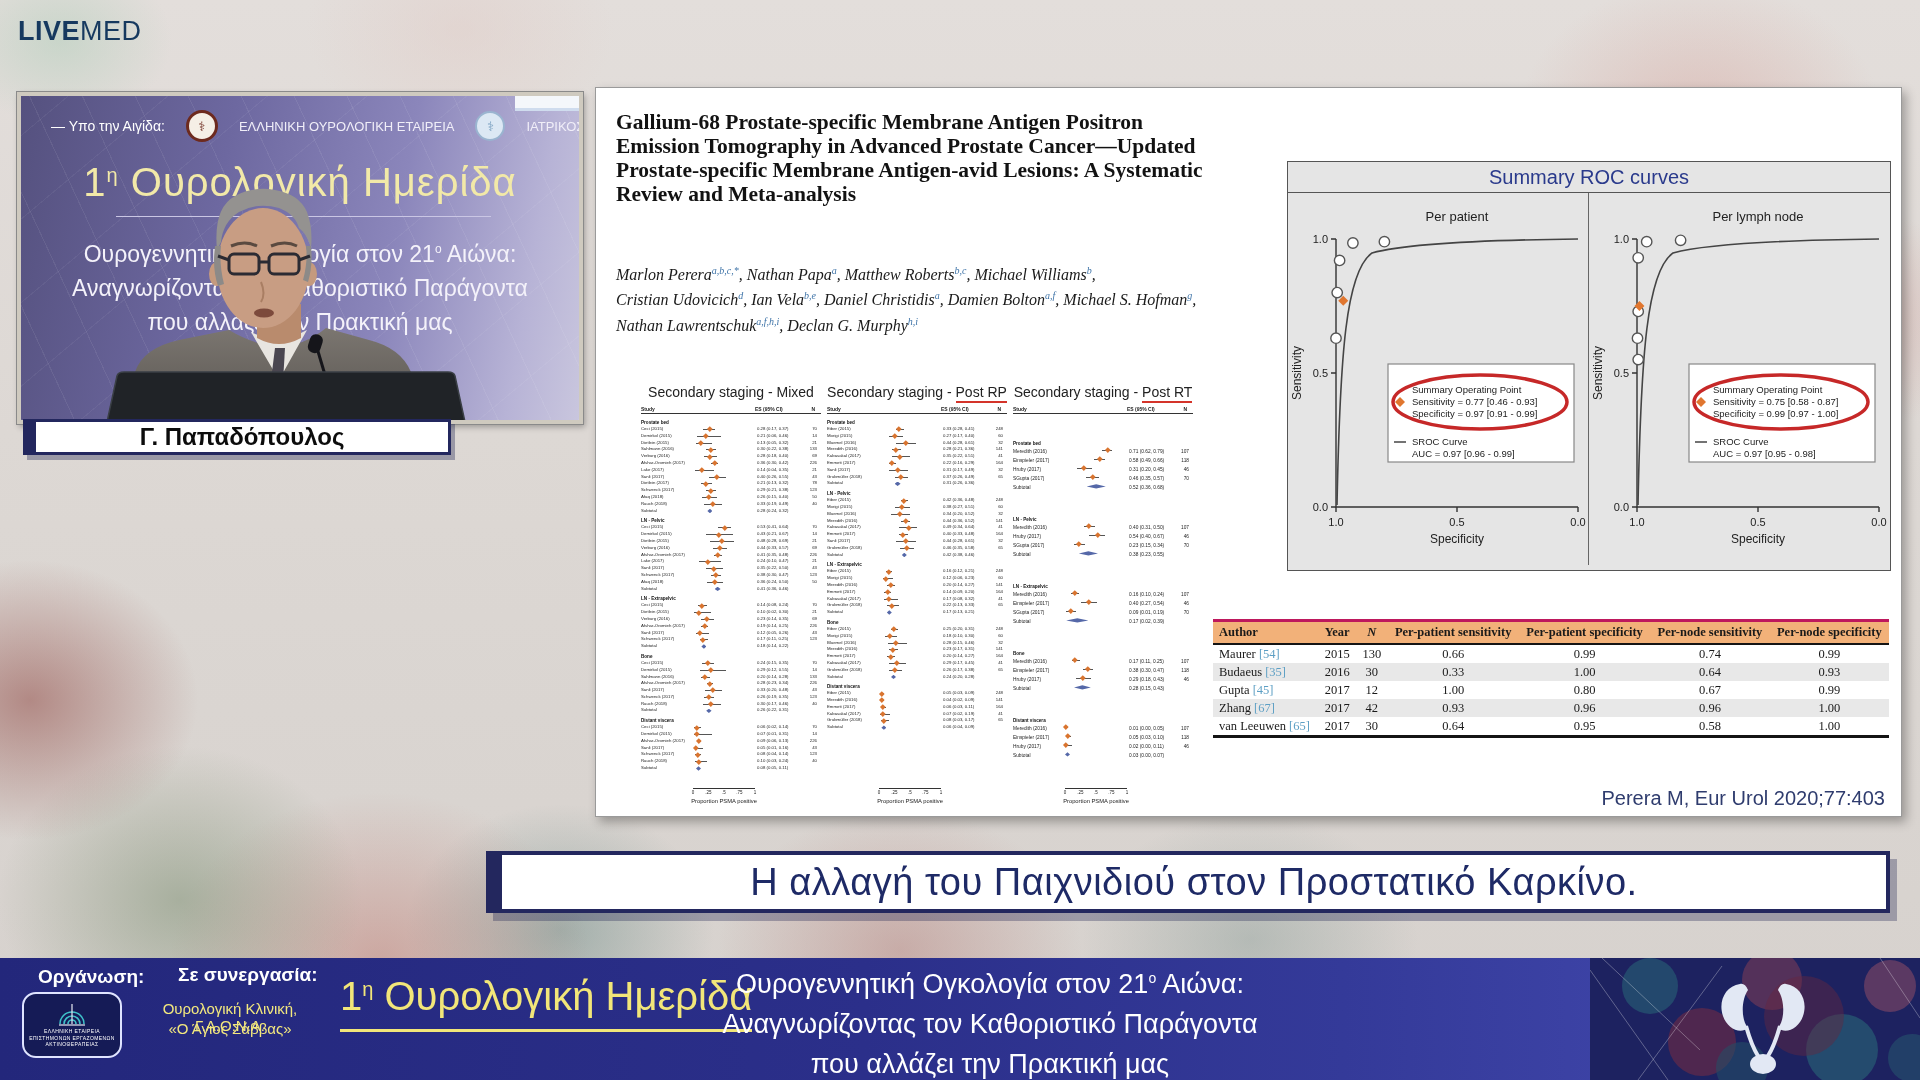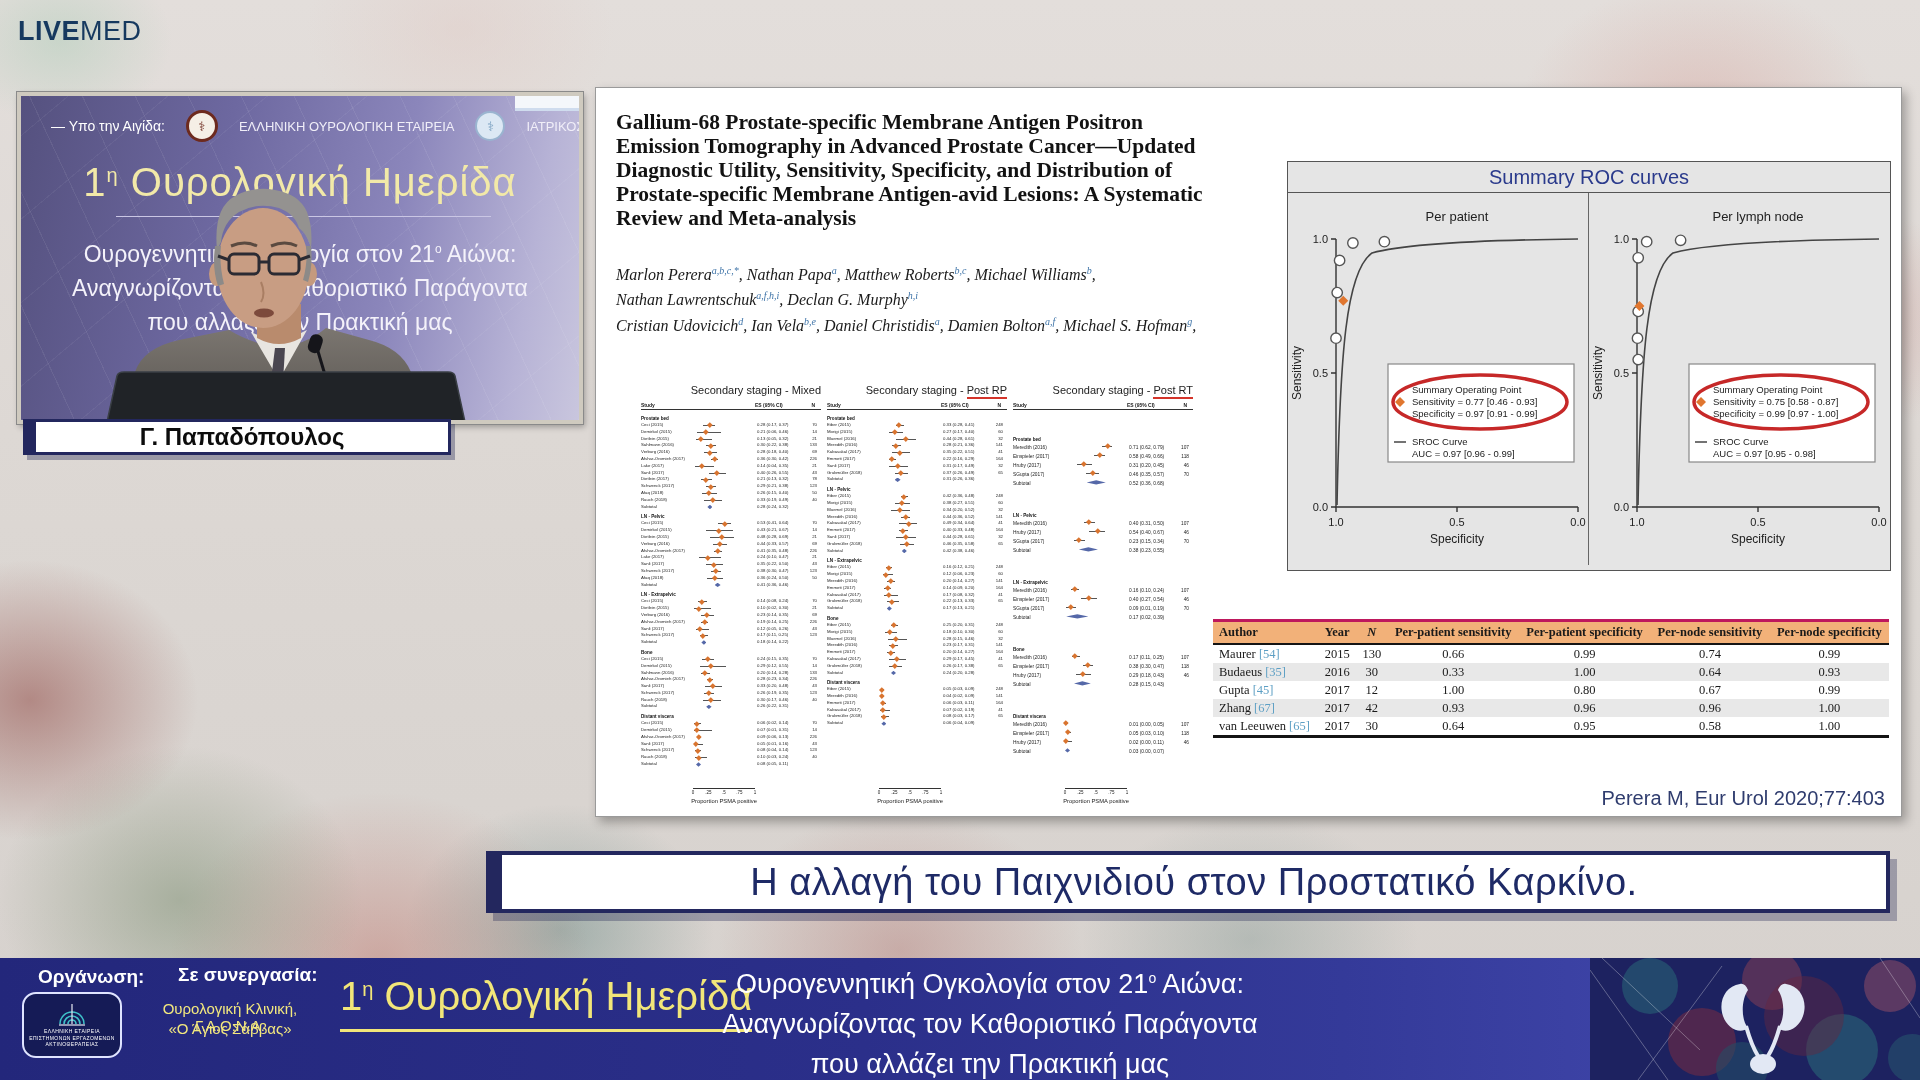--- a/index.html
+++ b/index.html
@@ -54,21 +54,21 @@
     border:1px solid #9a9a9a;box-shadow:4px 5px 10px rgba(0,0,0,.3);}
   .paper-title{position:absolute;left:20px;top:22px;width:710px;}
   .paper-title div{font-family:"Liberation Serif",serif;font-weight:bold;font-size:21.5px;
     line-height:24px;color:#121212;}
   .authors{position:absolute;left:20px;top:172px;width:780px;font-family:"Liberation Serif",serif;
     font-style:italic;font-size:16px;line-height:21px;color:#1a1a1a;}
   .authors sup{color:#3f74a8;font-size:10px;}
   
   .forest{position:absolute;left:45px;top:296px;width:560px;height:420px;display:flex;gap:6px;}
   .forest-col{width:180px;display:flex;flex-direction:column;}
-  .f-title{font-size:11px;text-align:right;color:#222;margin-bottom:6px;white-space:nowrap;}
+  .f-title{font-size:14px;text-align:center;color:#222;margin-bottom:6px;white-space:nowrap;}
   .ful{border-bottom:2.5px solid #d4342a;padding-bottom:1px;}
   .f-heads{display:flex;font-size:5px;font-weight:bold;color:#222;border-bottom:.8px solid #333;
     padding-bottom:1px;margin-bottom:2px;}
   .f-heads span:nth-child(1){width:114px;}
   .f-heads span:nth-child(2){width:46px;}
   .f-heads span:nth-child(3){width:14px;text-align:right;}
   .f-group{font-size:4.6px;font-weight:bold;color:#111;height:7px;line-height:7px;margin-top:3px;}
   .f-row{display:flex;height:6.8px;line-height:6.8px;font-size:4.3px;color:#222;}
   .f-row .fs{width:52px;overflow:hidden;white-space:nowrap;}
   .f-row .fp{width:62px;position:relative;}
@@ -200,28 +200,27 @@
         <path d="M86,326 L96,280 Q97,276 103,276 L427,276 Q433,276 434,280 L444,326 Z" fill="#202327" stroke="#3a3f45" stroke-width="1.5"></path>
       </svg>
     </div>
   </div>
   <div class="nameplate"><span>Γ. Παπαδόπουλος</span></div>
 
   <div class="slide">
     <div class="paper-title">
       <div>Gallium-68 Prostate-specific Membrane Antigen Positron</div>
       <div>Emission Tomography in Advanced Prostate Cancer—Updated</div>
-      <div>Diagnostic Utility, Sensitivity, Specificity, and Distribution of</div>
       <div>Prostate-specific Membrane Antigen-avid Lesions: A Systematic</div>
       <div>Review and Meta-analysis</div>
     </div>
     <div class="authors">
         <div><span>Marlon Perera</span><sup>a,b,c,*</sup><span>, Nathan Papa</span><sup>a</sup><span>, Matthew Roberts</span><sup>b,c</sup><span>, Michael Williams</span><sup>b</sup><span>,</span></div>
+        <div><span>Cristian Udovicich</span><sup>d</sup><span>, Ian Vela</span><sup>b,e</sup><span>, Daniel Christidis</span><sup>a</sup><span>, Damien Bolton</span><sup>a,f</sup><span>, Michael S. Hofman</span><sup>g</sup><span>,</span></div>
         <div><span>Nathan Lawrentschuk</span><sup>a,f,h,i</sup><span>, Declan G. Murphy</span><sup>h,i</sup></div>
-        <div><span>Cristian Udovicich</span><sup>d</sup><span>, Ian Vela</span><sup>b,e</sup><span>, Daniel Christidis</span><sup>a</sup><span>, Damien Bolton</span><sup>a,f</sup><span>, Michael S. Hofman</span><sup>g</sup><span>,</span></div>
       </div>
 
     <div class="forest">
       <div class="forest-col" data-forest-col="0">
           <div class="f-title">Secondary staging - Mixed<span class="ful"></span></div>
           <div class="f-heads">
             <span>Study</span>
             <span>ES (95% CI)</span>
             <span>N</span>
           </div>

